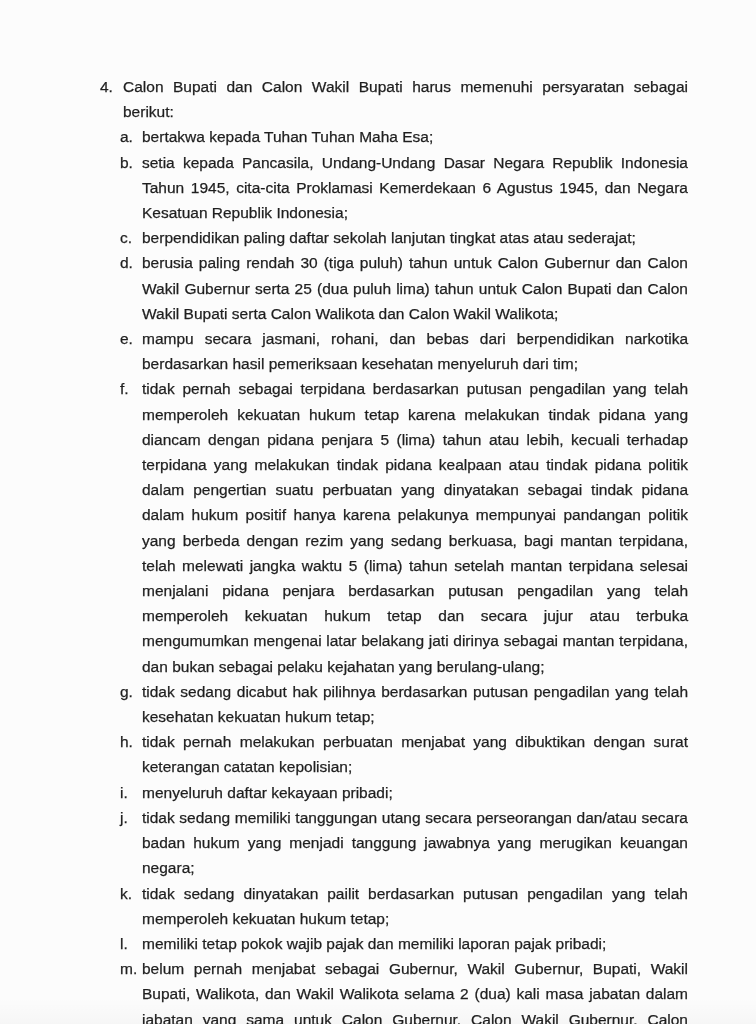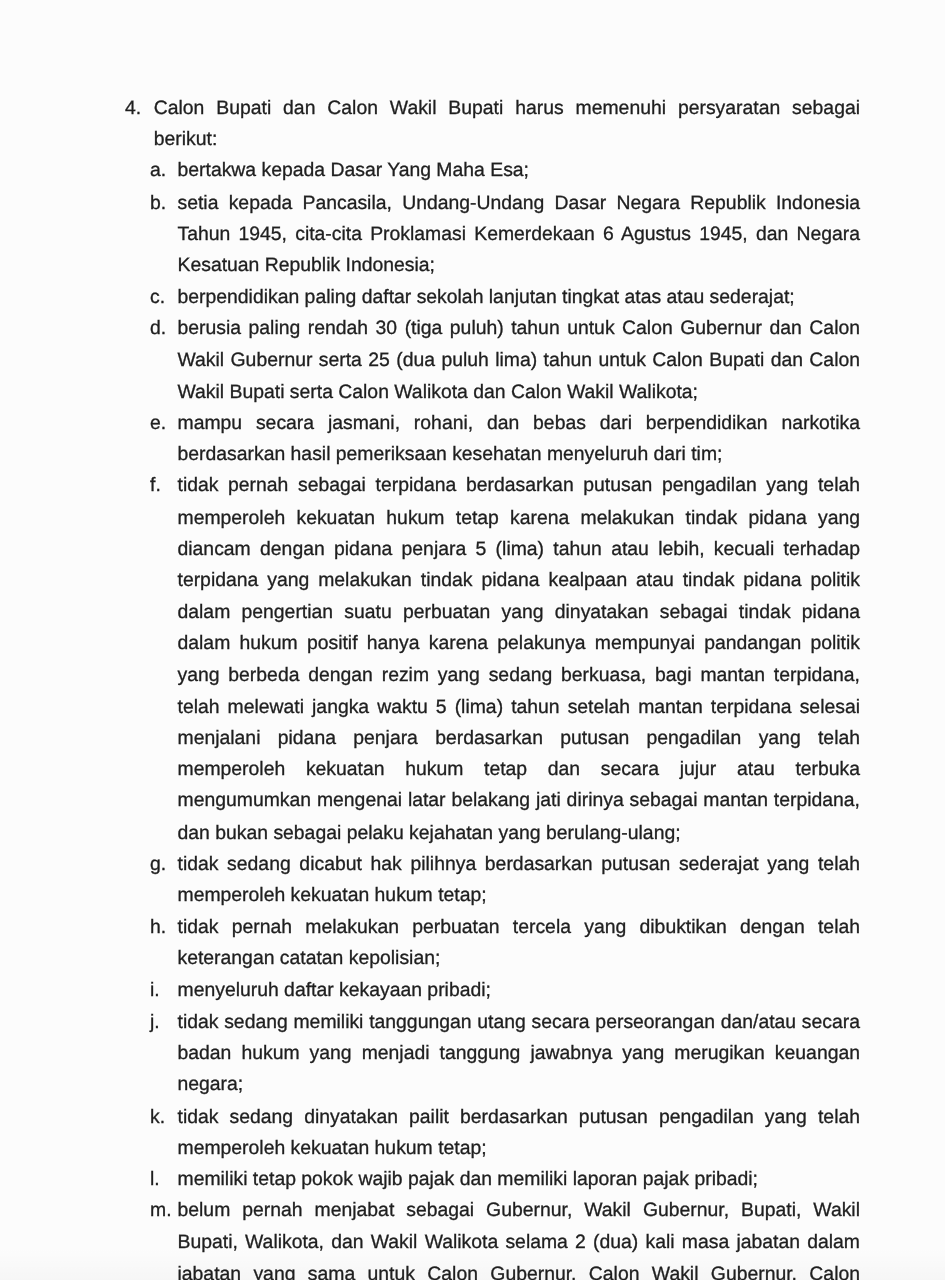--- a/index.html
+++ b/index.html
@@ -60,21 +60,21 @@
 <div class="page">
   <div class="content">
 
     <div class="row main">
       <span class="num">4.</span>
       <div class="txt">Calon Bupati dan Calon Wakil Bupati harus memenuhi persyaratan sebagai berikut:</div>
     </div>
 
     <div class="row sub">
       <span class="lbl">a.</span>
-      <div class="txt">bertakwa kepada Dasar Yang Maha Esa;</div>
+      <div class="txt">bertakwa kepada Tuhan Tuhan Maha Esa;</div>
     </div>
 
     <div class="row sub">
       <span class="lbl">b.</span>
       <div class="txt">setia kepada Pancasila, Undang-Undang Dasar Negara Republik Indonesia Tahun 1945, cita-cita Proklamasi Kemerdekaan 6 Agustus 1945, dan Negara Kesatuan Republik Indonesia;</div>
     </div>
 
     <div class="row sub">
       <span class="lbl">c.</span>
       <div class="txt">berpendidikan paling daftar sekolah lanjutan tingkat atas atau sederajat;</div>
@@ -90,26 +90,26 @@
       <div class="txt">mampu secara jasmani, rohani, dan bebas dari berpendidikan narkotika berdasarkan hasil pemeriksaan kesehatan menyeluruh dari tim;</div>
     </div>
 
     <div class="row sub">
       <span class="lbl">f.</span>
       <div class="txt">tidak pernah sebagai terpidana berdasarkan putusan pengadilan yang telah memperoleh kekuatan hukum tetap karena melakukan tindak pidana yang diancam dengan pidana penjara 5 (lima) tahun atau lebih, kecuali terhadap terpidana yang melakukan tindak pidana kealpaan atau tindak pidana politik dalam pengertian suatu perbuatan yang dinyatakan sebagai tindak pidana dalam hukum positif hanya karena pelakunya mempunyai pandangan politik yang berbeda dengan rezim yang sedang berkuasa, bagi mantan terpidana, telah melewati jangka waktu 5 (lima) tahun setelah mantan terpidana selesai menjalani pidana penjara berdasarkan putusan pengadilan yang telah memperoleh kekuatan hukum tetap dan secara jujur atau terbuka mengumumkan mengenai latar belakang jati dirinya sebagai mantan terpidana, dan bukan sebagai pelaku kejahatan yang berulang-ulang;</div>
     </div>
 
     <div class="row sub">
       <span class="lbl">g.</span>
-      <div class="txt">tidak sedang dicabut hak pilihnya berdasarkan putusan sederajat yang telah memperoleh kekuatan hukum tetap;</div>
+      <div class="txt">tidak sedang dicabut hak pilihnya berdasarkan putusan pengadilan yang telah kesehatan kekuatan hukum tetap;</div>
     </div>
 
     <div class="row sub">
       <span class="lbl">h.</span>
-      <div class="txt">tidak pernah melakukan perbuatan tercela yang dibuktikan dengan telah keterangan catatan kepolisian;</div>
+      <div class="txt">tidak pernah melakukan perbuatan menjabat yang dibuktikan dengan surat keterangan catatan kepolisian;</div>
     </div>
 
     <div class="row sub">
       <span class="lbl">i.</span>
       <div class="txt">menyeluruh daftar kekayaan pribadi;</div>
     </div>
 
     <div class="row sub">
       <span class="lbl">j.</span>
       <div class="txt">tidak sedang memiliki tanggungan utang secara perseorangan dan/atau secara badan hukum yang menjadi tanggung jawabnya yang merugikan keuangan negara;</div>

